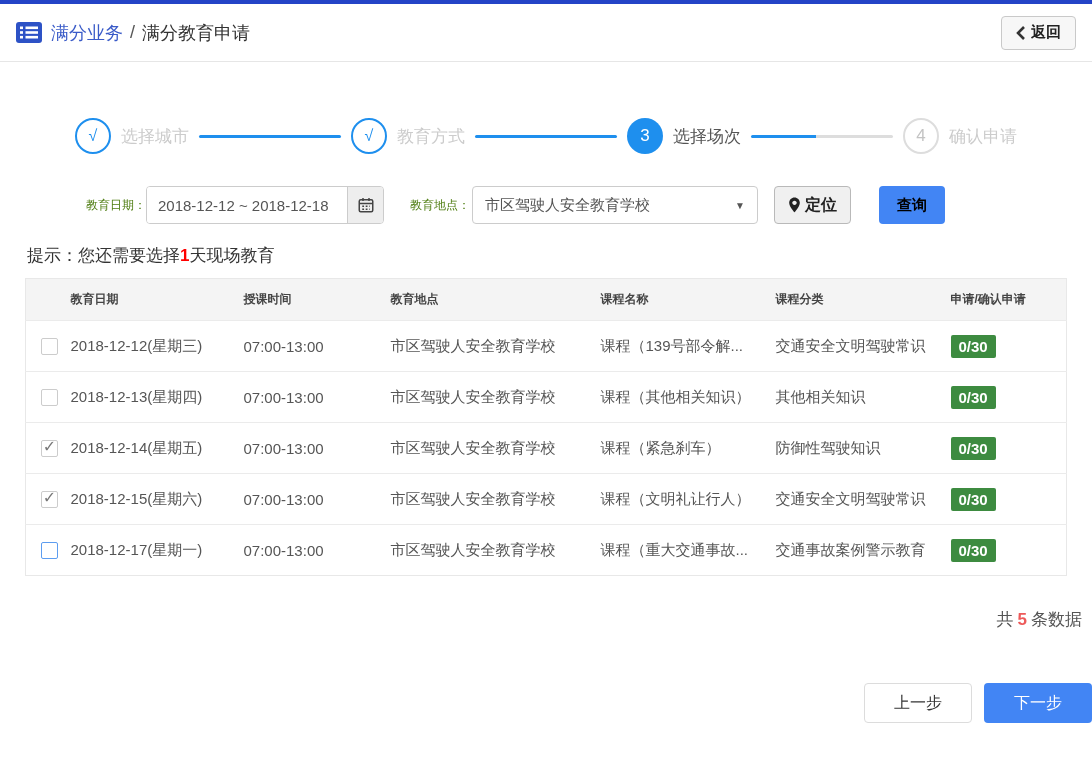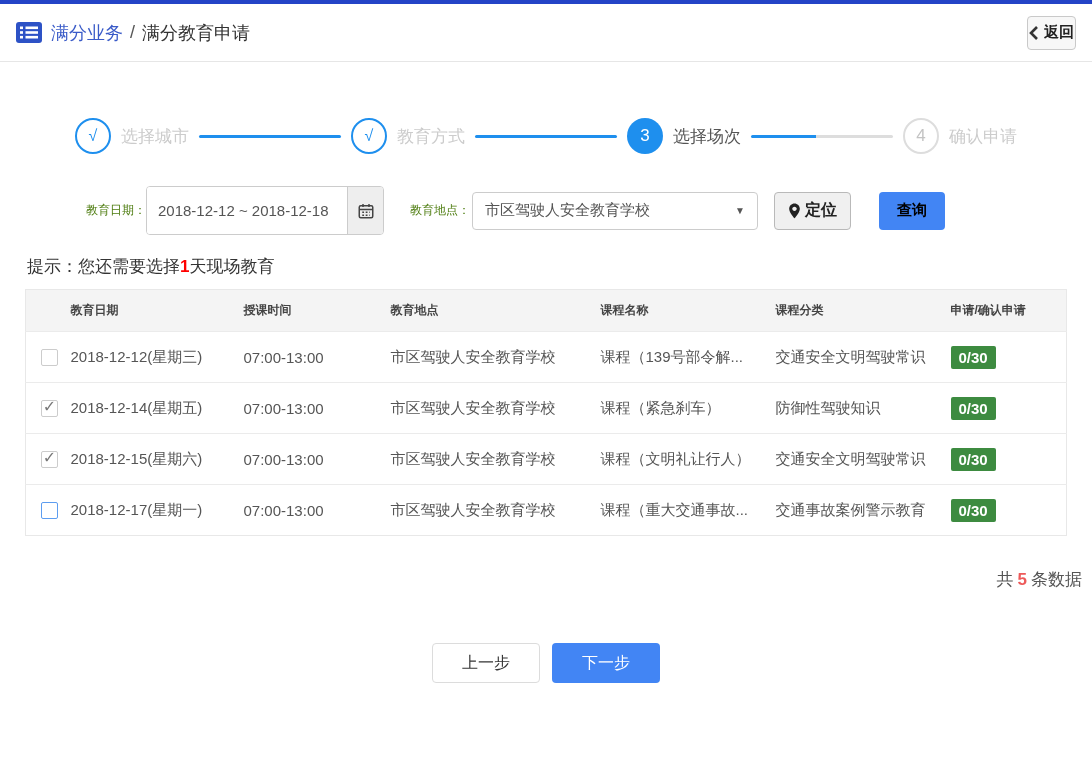--- a/index.html
+++ b/index.html
@@ -7,21 +7,21 @@
   body { height: 773px; overflow: hidden; color: #555; }
 
   
   .topbar { height: 4px; background: #2444c7; }
   .header { height: 58px; display: flex; align-items: center; padding: 0 16px; border-bottom: 1px solid #e6e6e6; }
   .app-icon { margin-right: 9px; display: inline-flex; }
   .crumb-primary { color: #3a5bc8; font-size: 18px; }
   .crumb-sep { color: #555; font-size: 18px; margin: 0 7px; }
   .crumb-secondary { color: #333; font-size: 18px; }
   .spacer { flex: 1; }
-  .back-btn { display: inline-flex; align-items: center; gap: 6px; height: 34px; padding: 0 1px;
+  .back-btn { display: inline-flex; align-items: center; gap: 6px; height: 34px; padding: 0 14px;
     background: #f7f7f7; border: 1px solid #c9c9c9; border-radius: 4px; font-size: 15px; font-weight: bold;
     color: #222; cursor: pointer; }
 
   
   .stepper { margin-top: 56px; display: flex; justify-content: center; align-items: center; }
   .step { display: flex; align-items: center; }
   .step-circle { width: 36px; height: 36px; border-radius: 50%; display: flex; align-items: center;
     justify-content: center; font-size: 16px; flex: none; }
   .step.done .step-circle { border: 2px solid #1e8fee; color: #1e8fee; background: #fff; }
   .step.active .step-circle { background: #1e8fee; color: #fff; font-size: 17px; }
@@ -29,21 +29,21 @@
   .step-label { margin-left: 10px; font-size: 17px; }
   .step.done .step-label { color: #ccc; }
   .step.active .step-label { color: #555; }
   .step.pending .step-label { color: #ccc; }
   .connector { width: 142px; height: 3px; background: #1e8fee; border-radius: 2px; margin: 0 10px; }
   .connector.half { background: linear-gradient(to right, #1e8fee 0 46%, #ddd 46% 100%); }
 
   
   .filters { display: flex; align-items: center; margin: 32px 0 0 86px; }
   .filter-label { font-size: 12px; color: #4d7c0f; }
-  .input-group { display: flex; border: 1px solid #ccc; border-radius: 4px; overflow: hidden; height: 49px; }
+  .input-group { display: flex; border: 1px solid #ccc; border-radius: 4px; overflow: hidden; height: 38px; }
   .date-input { width: 200px; border: none; outline: none; padding: 0 11px; font-size: 15px; color: #555;
     font-family: inherit; }
   .calendar-btn { width: 36px; background: #eee; border: none; border-left: 1px solid #ccc;
     display: flex; align-items: center; justify-content: center; cursor: pointer; }
   .select-box { width: 286px; height: 38px; border: 1px solid #ccc; border-radius: 4px; display: flex;
     align-items: center; padding: 0 12px; margin-left: 2px; font-size: 15px; color: #555; cursor: pointer; }
   .select-value { flex: 1; }
   .select-caret { font-size: 10px; color: #555; }
   .locate-btn { display: inline-flex; align-items: center; gap: 4px; height: 38px; padding: 0 13px;
     margin-left: 16px; background: #f0f0f0; border: 1px solid #b9b9b9; border-radius: 4px;
@@ -68,21 +68,21 @@
     display: inline-flex; align-items: center; justify-content: center; cursor: pointer; vertical-align: middle; }
   .checkbox.checked::after { content: "\2713"; color: #777; font-size: 16px; font-weight: bold; line-height: 1;
     margin-top: -4px; }
   .checkbox.focused { border-color: #5d9df0; }
   .count-badge { display: inline-block; background: #3d8b40; color: #fff; font-weight: bold; font-size: 15px;
     padding: 3px 8px; border-radius: 2px; }
 
   
   .summary { text-align: right; margin: 32px 10px 0 0; font-size: 17px; color: #555; }
   .summary .count { color: #ed5a5a; font-weight: bold; margin: 0 4px; }
-  .bottom-actions { display: flex; justify-content: center; gap: 12px; margin-top: 52px; }
+  .bottom-actions { display: flex; justify-content: flex-end; gap: 12px; margin-top: 52px; }
   .prev-btn { width: 108px; height: 40px; background: #fff; border: 1px solid #dcdcdc; border-radius: 4px;
     font-size: 16px; color: #333; cursor: pointer; font-family: inherit; }
   .next-btn { width: 108px; height: 40px; background: #4285f4; border: none; border-radius: 4px;
     font-size: 16px; color: #fff; cursor: pointer; font-family: inherit; }
 </style>
 </head>
 <body>
 
 <div class="topbar"></div>
 
@@ -191,20 +191,29 @@
       <tr>
         <td class="col-check"><span class="checkbox"></span></td>
         <td>2018-12-12(星期三)</td>
         <td>07:00-13:00</td>
         <td>市区驾驶人安全教育学校</td>
         <td>课程（139号部令解...</td>
         <td>交通安全文明驾驶常识</td>
         <td><span class="count-badge">0/30</span></td>
       </tr>
       <tr>
+        <td class="col-check"><span class="checkbox"></span></td>
+        <td>2018-12-13(星期四)</td>
+        <td>07:00-13:00</td>
+        <td>市区驾驶人安全教育学校</td>
+        <td>课程（其他相关知识）</td>
+        <td>其他相关知识</td>
+        <td><span class="count-badge">0/30</span></td>
+      </tr>
+      <tr>
         <td class="col-check"><span class="checkbox checked"></span></td>
         <td>2018-12-14(星期五)</td>
         <td>07:00-13:00</td>
         <td>市区驾驶人安全教育学校</td>
         <td>课程（紧急刹车）</td>
         <td>防御性驾驶知识</td>
         <td><span class="count-badge">0/30</span></td>
       </tr>
       <tr>
         <td class="col-check"><span class="checkbox checked"></span></td>

